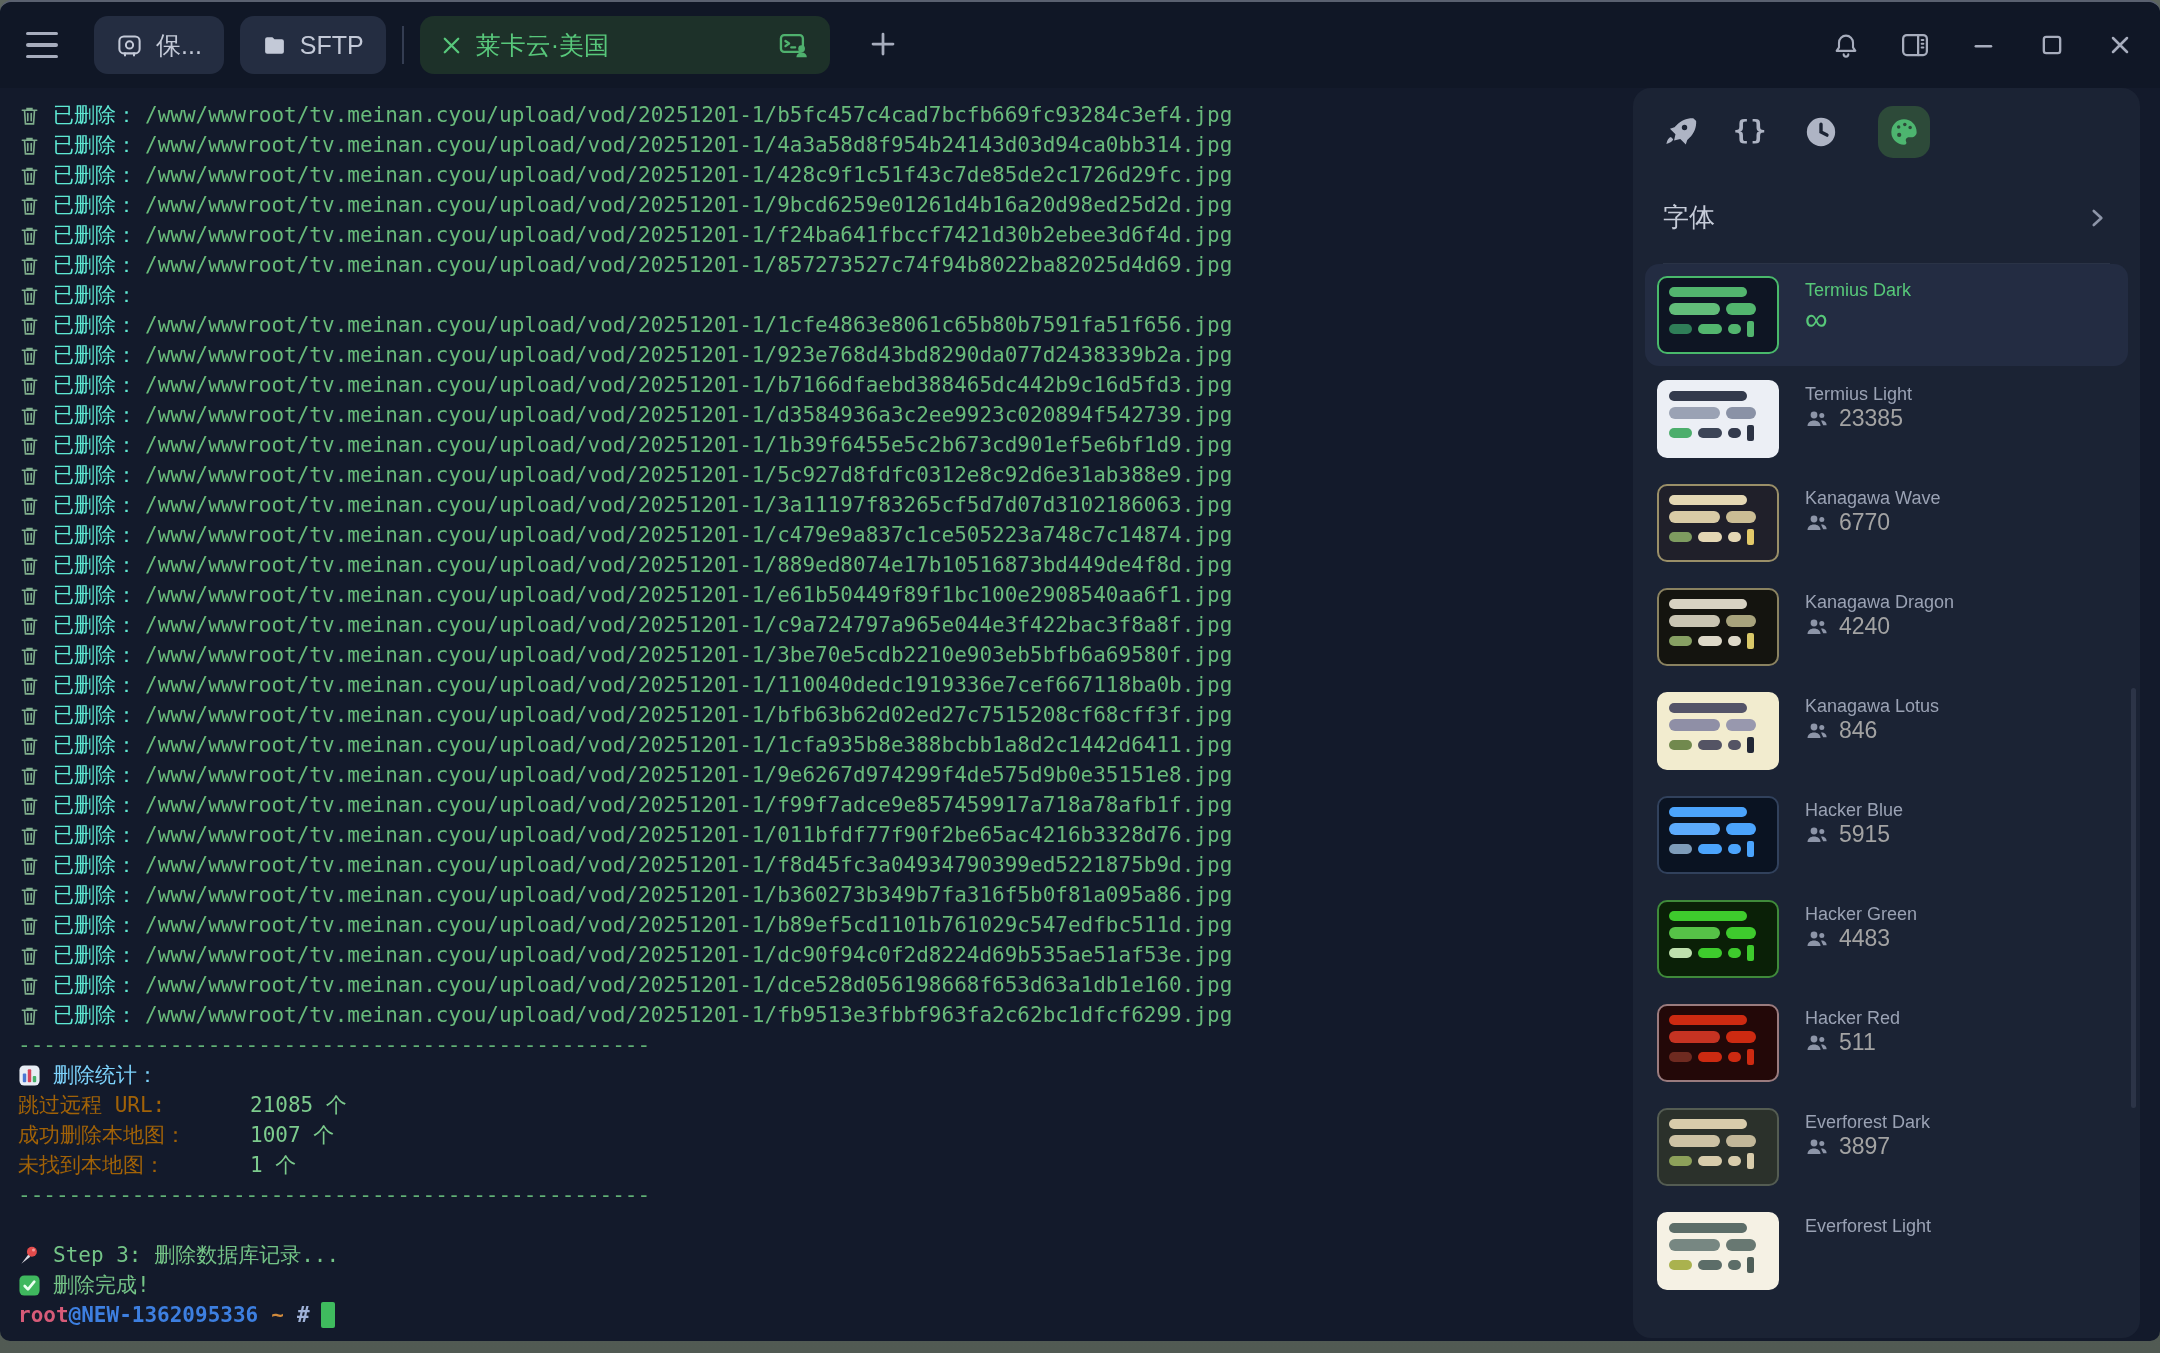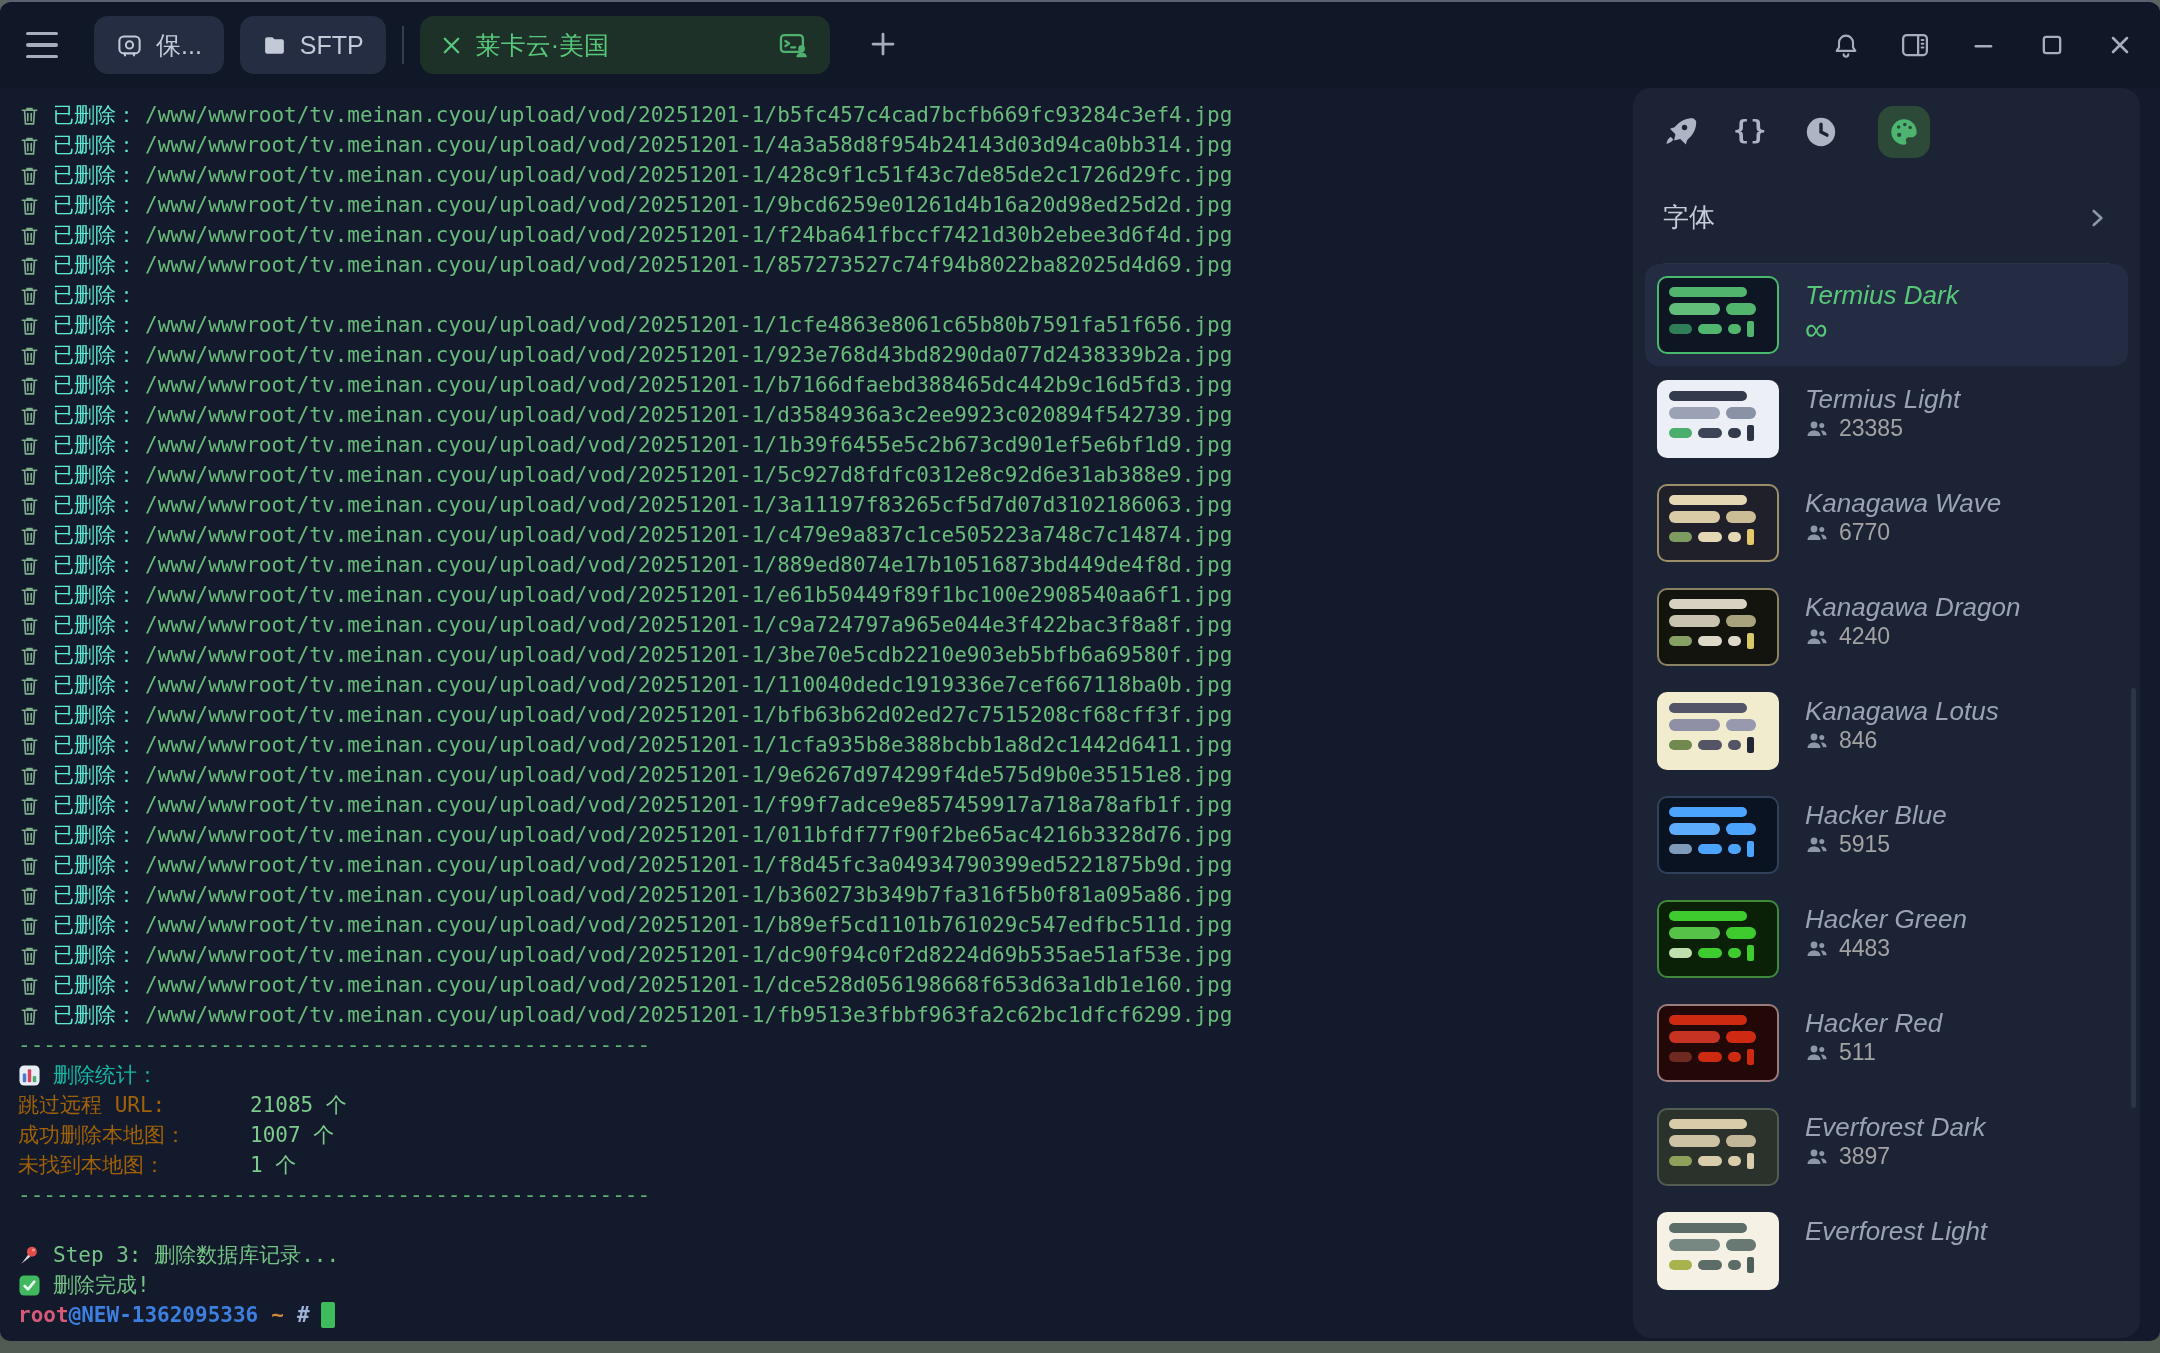--- a/index.html
+++ b/index.html
@@ -36,21 +36,21 @@
     font-family:"DejaVu Sans Mono","Liberation Mono",monospace;font-size:21px;line-height:30px;
     color:#70c283;white-space:nowrap;overflow:hidden;}
   .tline{height:30px;display:flex;align-items:center;}
   .ticon{width:23px;height:23px;margin-right:12px;flex:0 0 auto;}
   .trash-i{stroke:#7fae8c;fill:none;stroke-width:1.7;stroke-linecap:round;}
   .dlabel{color:#5eead4;margin-right:8px;text-align:right;}
   .dpath{color:#68bb7b;}
   .dashes{color:#61b176;letter-spacing:0;}
   .stat-label{display:inline-block;min-width:232px;color:#a16207;}
   .stat-value{color:#7ccb8d;}
-  .stats-title-text{color:#14b8a6;}
+  .stats-title-text{color:#7dd3fc;}
   .step-text,.done-text{color:#74c487;}
   .prompt{font-weight:700;}
   .p-user{color:#d75b78;}
   .p-host{color:#3d7fe0;}
   .p-tilde{color:#d08a3c;margin-left:13px;}
   .p-hash{color:#9fb2d8;margin-left:13px;}
   .cursor{display:inline-block;width:14px;height:26px;background:#3fbb5e;border-radius:2px;margin-left:11px;}
   
   .sidebar{position:absolute;right:20px;top:0;width:507px;height:1250px;background:#1b2334;border-radius:18px;overflow:hidden;}
   .sb-icons{margin:18px 30px 0;display:flex;align-items:center;gap:36px;}
@@ -68,21 +68,21 @@
   .theme-thumb .r1{height:10px;width:80%;background:var(--r1);}
   .theme-thumb .r2{display:flex;gap:6px;margin-top:6px;}
   .theme-thumb .r2 .a{width:52%;height:12px;background:var(--r2a);border-radius:6px;}
   .theme-thumb .r2 .b{width:31%;height:12px;background:var(--r2b);border-radius:6px;}
   .theme-thumb .r3{display:flex;gap:6px;margin-top:6px;align-items:center;}
   .theme-thumb .r3 .a3{width:23%;height:10px;background:var(--r3a);}
   .theme-thumb .r3 .b3{width:25%;height:10px;background:var(--r3b);}
   .theme-thumb .r3 .c3{width:13%;height:10px;background:var(--r3c);}
   .theme-thumb .cur{width:7px;height:16px;border-radius:2px;background:var(--cur);}
   .theme-info{padding-top:4px;min-width:0;}
-  .theme-name{font-size:26px;color:#9aa2b4;font-style:italic;}
+  .theme-name{font-size:18px;color:#9aa2b4;}
   .theme-item.selected .theme-name{color:#57c879;}
   .theme-meta{margin-top:0;display:flex;align-items:center;gap:10px;color:#a3a3a3;font-size:23px;}
   .users-icon{fill:#8d95a8;}
   .meta-infinity{display:none;color:#57c879;font-size:32px;line-height:20px;margin-top:8px;}
   .theme-item.selected .meta-infinity{display:block;}
   .sb-scroll{position:absolute;right:4px;top:600px;width:5px;height:420px;border-radius:3px;background:#3a4357;opacity:.55;}
 </style>
 </head>
 <body>
 

